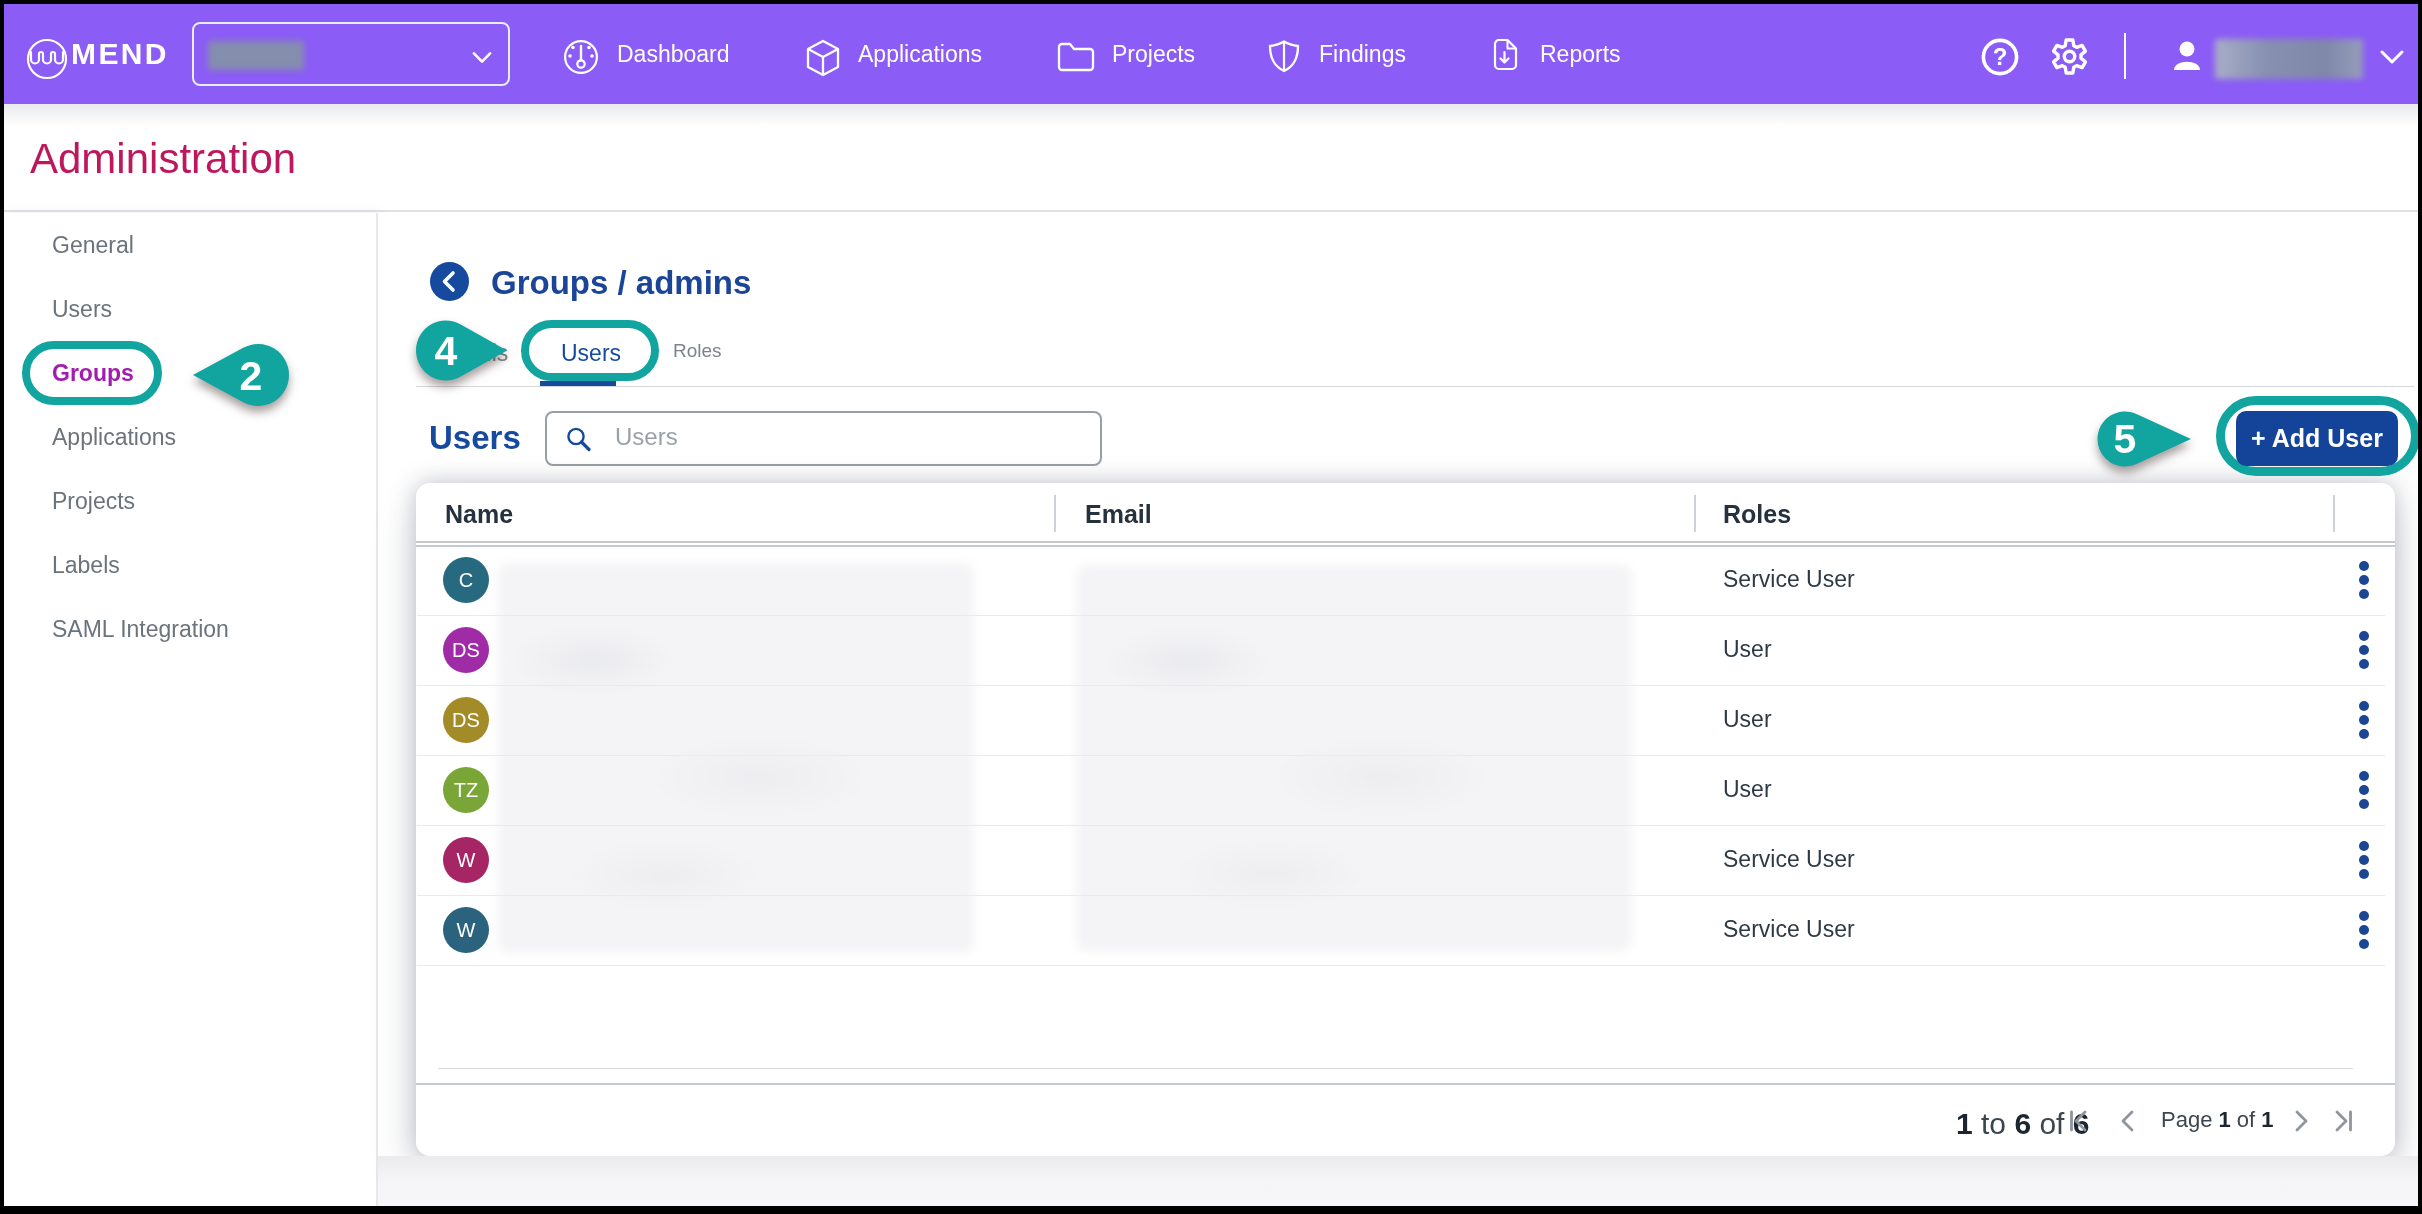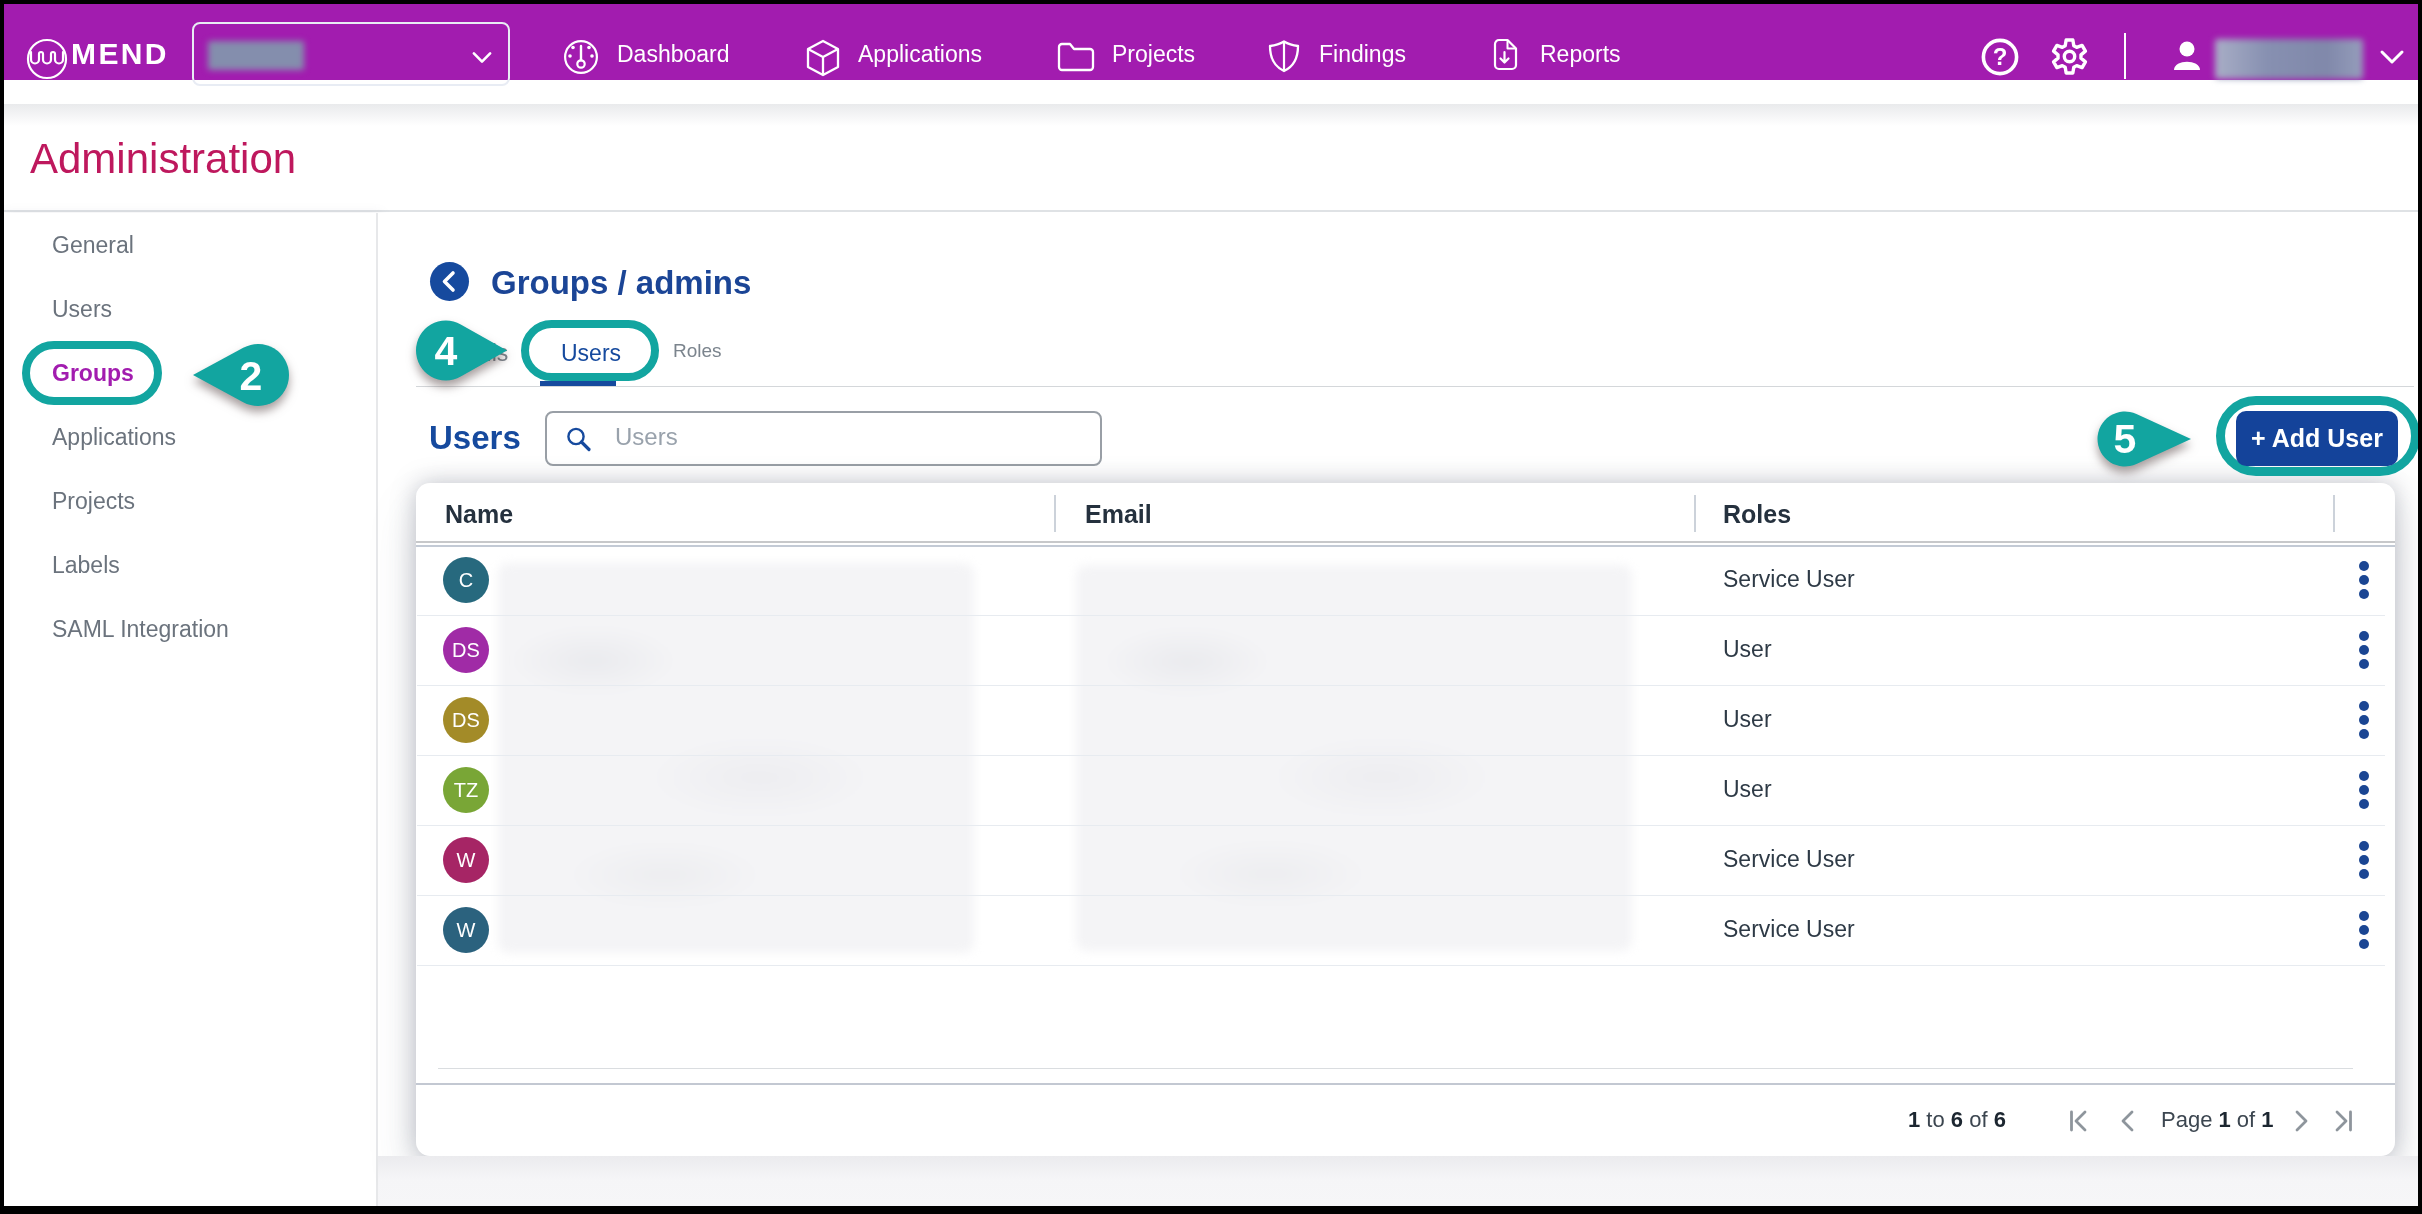--- a/index.html
+++ b/index.html
@@ -4,21 +4,21 @@
 <style>
   * { margin:0; padding:0; box-sizing:border-box; }
   html,body { width:2422px; height:1214px; background:#000; overflow:hidden;
     font-family:"Liberation Sans", sans-serif; -webkit-font-smoothing:antialiased; }
   .page { position:absolute; left:0; top:0; width:2422px; height:1214px;
     background:#fff; overflow:hidden; }
   .bar { position:absolute; background:#000; z-index:90; }
   .abs { position:absolute; }
 
   
-  .nav { position:absolute; left:0; top:4px; width:2422px; height:76px; background:#a21caf; }
+  .nav { position:absolute; left:0; top:4px; width:2422px; height:100px; background:#8b5cf6; }
   .nav .navitem { position:absolute; top:0; height:100px; display:flex; align-items:center;
     color:#fff; font-size:23px; }
   .orgbox { position:absolute; left:192px; top:18px; width:318px; height:64px;
     border:2px solid #e8ecf4; border-radius:8px; }
   .orgblur { position:absolute; left:14px; top:17px; width:96px; height:29px;
     background:#848ead; filter:blur(3px); border-radius:2px; }
 
   
   .hstrip { position:absolute; left:0; top:104px; width:2422px; height:108px; background:#fff;
     border-bottom:2px solid #dfe2e5; }
@@ -212,21 +212,21 @@
 
   <div class="kebab" style="top:575px"></div>
   <div class="kebab" style="top:645px"></div>
   <div class="kebab" style="top:715px"></div>
   <div class="kebab" style="top:785px"></div>
   <div class="kebab" style="top:855px"></div>
   <div class="kebab" style="top:925px"></div>
 
   <div class="abs seplight" style="left:438px;top:1068px;width:1915px;height:1px"></div>
   <div class="abs" style="left:416px;top:1083px;width:1979px;height:2px;background:#c3c8d2"></div>
-  <div class="abs" style="left:1908px;top:1107px;font-size:22px;color:#3c4650">
+  <div class="abs" style="left:1956px;top:1107px;font-size:30px;color:#3c4650">
     <b style="color:#1c2630">1</b> to <b style="color:#1c2630">6</b> of <b style="color:#1c2630">6</b></div>
   <svg class="abs" style="left:2066px;top:1108px" width="26" height="26" viewBox="0 0 26 26">
     <path d="M19 4 L10 13 L19 22" fill="none" stroke="#8e959c" stroke-width="2.8" stroke-linecap="round" stroke-linejoin="round"></path>
     <line x1="5.5" y1="4" x2="5.5" y2="22" stroke="#8e959c" stroke-width="2.8" stroke-linecap="round"></line>
   </svg>
   <svg class="abs" style="left:2115px;top:1108px" width="26" height="26" viewBox="0 0 26 26">
     <path d="M17 4 L8 13 L17 22" fill="none" stroke="#8e959c" stroke-width="2.8" stroke-linecap="round" stroke-linejoin="round"></path>
   </svg>
   <div class="abs" style="left:2161px;top:1107px;font-size:22px;color:#3c4650">
     Page <b style="color:#1c2630">1</b> of <b style="color:#1c2630">1</b></div>

